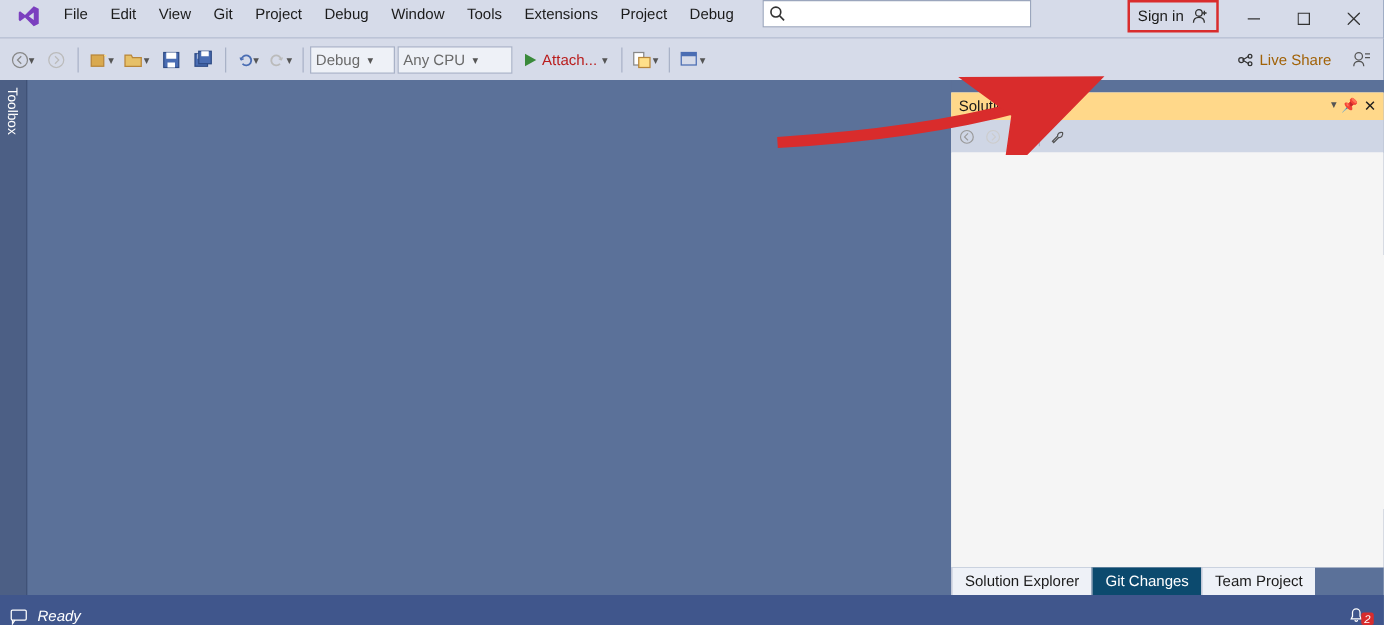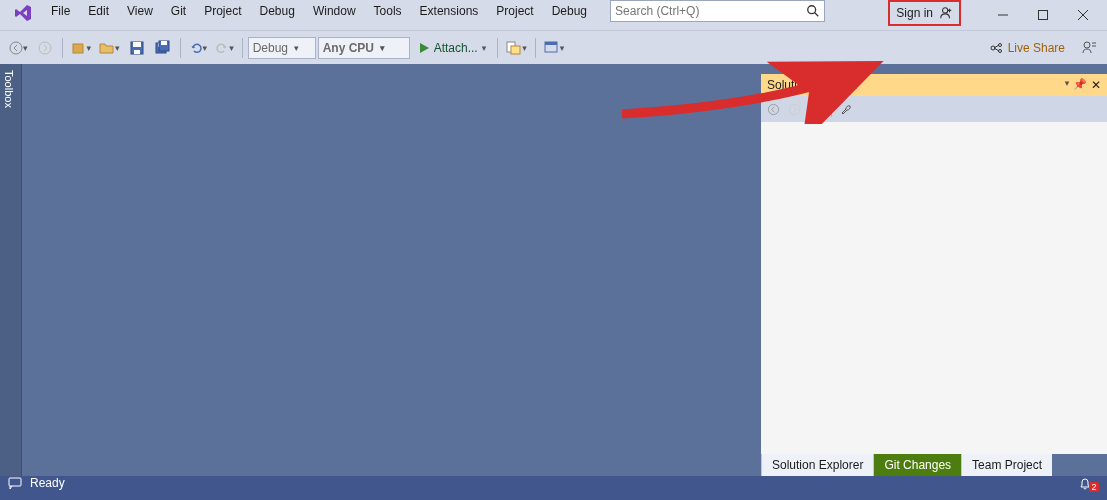--- a/index.html
+++ b/index.html
@@ -4,44 +4,44 @@
 <style>
 * { margin:0; padding:0; box-sizing:border-box; font-family:"Segoe UI",sans-serif; font-size:12px; }
 body { width:1107px; height:500px; background:#5b7199; overflow:hidden; display:flex; flex-direction:column; }
 .menubar { height:30px; background:#d6dbe9; display:flex; align-items:flex-start; padding:0 4px; gap:0; }
 .vs-logo { width:26px; height:26px; display:flex; align-items:center; justify-content:center; margin:0 6px; }
 .menu-item { padding:4px 9px; color:#1b1b1b; cursor:default; }
 .search { display:flex; align-items:center; border:1px solid #9ba6bd; background:#fff; height:22px; width:215px; margin-left:14px; padding:0 4px; }
 .search input { border:none; outline:none; flex:1; height:100%; font-size:12px; background:transparent; }
 .search .sicon { width:14px; height:14px; color:#333; }
 .spacer { flex:1; }
-.signin-box { border:2px solid #d92c2c; height:26px; display:flex; align-items:center; padding:0 6px; margin:0 22px; gap:6px; background:#d6dbe9; }
+.signin-box { border:2px solid #d92c2c; height:26px; display:flex; align-items:center; padding:0 6px; margin:0 8px; gap:6px; background:#d6dbe9; }
 .signin-box span { color:#1b1b1b; }
 .winbtn { width:40px; height:30px; display:flex; align-items:center; justify-content:center; color:#1b1b1b; }
 .toolbar { height:34px; background:#d6dbe9; border-top:1px solid #c2c8d9; display:flex; align-items:center; padding:0 6px; gap:2px; }
 .tbtn { height:24px; min-width:24px; padding:0 3px; display:flex; align-items:center; justify-content:center; color:#5a5a5a; position:relative; }
 .sep { width:1px; height:20px; background:#a9b2c7; margin:0 3px; }
 .dd { height:22px; border:1px solid #a9b2c7; background:#eef1f7; display:flex; align-items:center; padding:0 4px; color:#6a6a6a; gap:6px; font-size:11px; }
-.dd.w55 { width:68px; } .dd.w85 { width:92px;font-weight:bold; }
+.dd.w55 { width:68px; } .dd.w85 { width:92px; }
 .attach { display:flex; align-items:center; gap:4px; padding:0 6px; }
 .attach .play { color:#3a8a3a; }
 .caret { font-size:9px; color:#555; }
 .liveshare { display:flex; align-items:center; gap:5px; padding:0 10px; color:#a16207; }
 .content { flex:1; display:flex; background:#5b7199; position:relative; }
 .toolbox-tab { width:22px; background:#4c5f85; color:#fff; writing-mode:vertical-lr; text-orientation:mixed; padding:6px 3px; font-size:11px; border-right:1px solid #3d4f73; }
 .editor { flex:1; background:#5b7199; }
 .solexp { width:346px; background:#f5f5f5; display:flex; flex-direction:column; margin-top:10px; }
 .solexp-title { height:22px; background:#ffd88a; display:flex; align-items:center; padding:0 6px; color:#1b1b1b; font-size:12px; }
 .solexp-title .r { margin-left:auto; display:flex; gap:4px; }
 .solexp-toolbar { height:26px; background:#cfd6e5; display:flex; align-items:center; padding:0 6px; gap:8px; color:#6a6a7a; }
 .solexp-body { flex:1; background:#f5f5f5; }
 .bottom-tabs { height:22px; display:flex; background:#5b7199; }
 .btab { padding:2px 10px; background:#eef1f7; color:#1b1b1b; font-size:12px; display:flex; align-items:center; border-left:1px solid #c0c6d6; }
-.btab.sel { background:#4d7c0f; color:#fff; }
-.statusbar { height:24px; background:#40568c; display:flex; align-items:flex-start; padding:0 8px; color:#fff; gap:8px; }
+.btab.sel { background:#0c4a6e; color:#fff; }
+.statusbar { height:24px; background:#40568c; display:flex; align-items:flex-end; padding:0 8px; color:#fff; gap:8px;font-style:italic; }
 .statusbar .right { margin-left:auto; display:flex; align-items:center; gap:4px; }
 svg { display:block; }
 .arrow { position:absolute; left:602px; top:-10px; pointer-events:none; width:300px; height:70px; }
 .pin-icon { font-size:11px; }
 .notif { display:flex; align-items:center; }
 .notif-badge { background:#d92c2c; color:#fff; font-size:9px; width:10px; height:10px; border-radius:2px; display:flex; align-items:center; justify-content:center; margin-left:-3px; margin-top:6px; }
 </style>
 </head>
 <body>
 
@@ -56,21 +56,20 @@
   <div class="menu-item">View</div>
   <div class="menu-item">Git</div>
   <div class="menu-item">Project</div>
   <div class="menu-item">Debug</div>
   <div class="menu-item">Window</div>
   <div class="menu-item">Tools</div>
   <div class="menu-item">Extensions</div>
   <div class="menu-item">Project</div>
   <div class="menu-item">Debug</div>
   <div class="search">
-    <input placeholder="Search (Ctrl+Q)" style="">
     <svg class="sicon" viewBox="0 0 16 16">
         <circle cx="6.5" cy="6.5" r="4.5" fill="none" stroke="#333" stroke-width="1.5"></circle>
         <line x1="10" y1="10" x2="14" y2="14" stroke="#333" stroke-width="1.5"></line>
       </svg>
   </div>
   <div class="spacer"></div>
   <div class="signin-box">
     <span>Sign in</span>
     <svg width="14" height="14" viewBox="0 0 16 16">
         <circle cx="7" cy="5" r="3" fill="none" stroke="#333" stroke-width="1.2"></circle>
@@ -160,21 +159,21 @@
       <span class="caret">▾</span>
     </div>
   <div class="dd w85">
       <span>Any CPU</span>
       <span class="caret">▾</span>
     </div>
   <div class="attach tbtn">
     <svg class="play" width="12" height="12" viewBox="0 0 12 12">
         <path d="M2 1l9 5-9 5z" fill="#3a8a3a"></path>
       </svg>
-    <span style="color:#14532d">Attach...</span>
+    <span style="color:#b91c1c">Attach...</span>
     <span class="caret">▾</span>
   </div>
   <div class="sep"></div>
   <div class="tbtn">
       <svg width="16" height="16" viewBox="0 0 16 16">
         <rect x="1" y="2" width="8" height="10" fill="#fff" stroke="#888"></rect>
         <rect x="5" y="6" width="9" height="8" fill="#ffe08a" stroke="#b8863a"></rect>
       </svg>
       <span class="caret">▾</span>
     </div>

